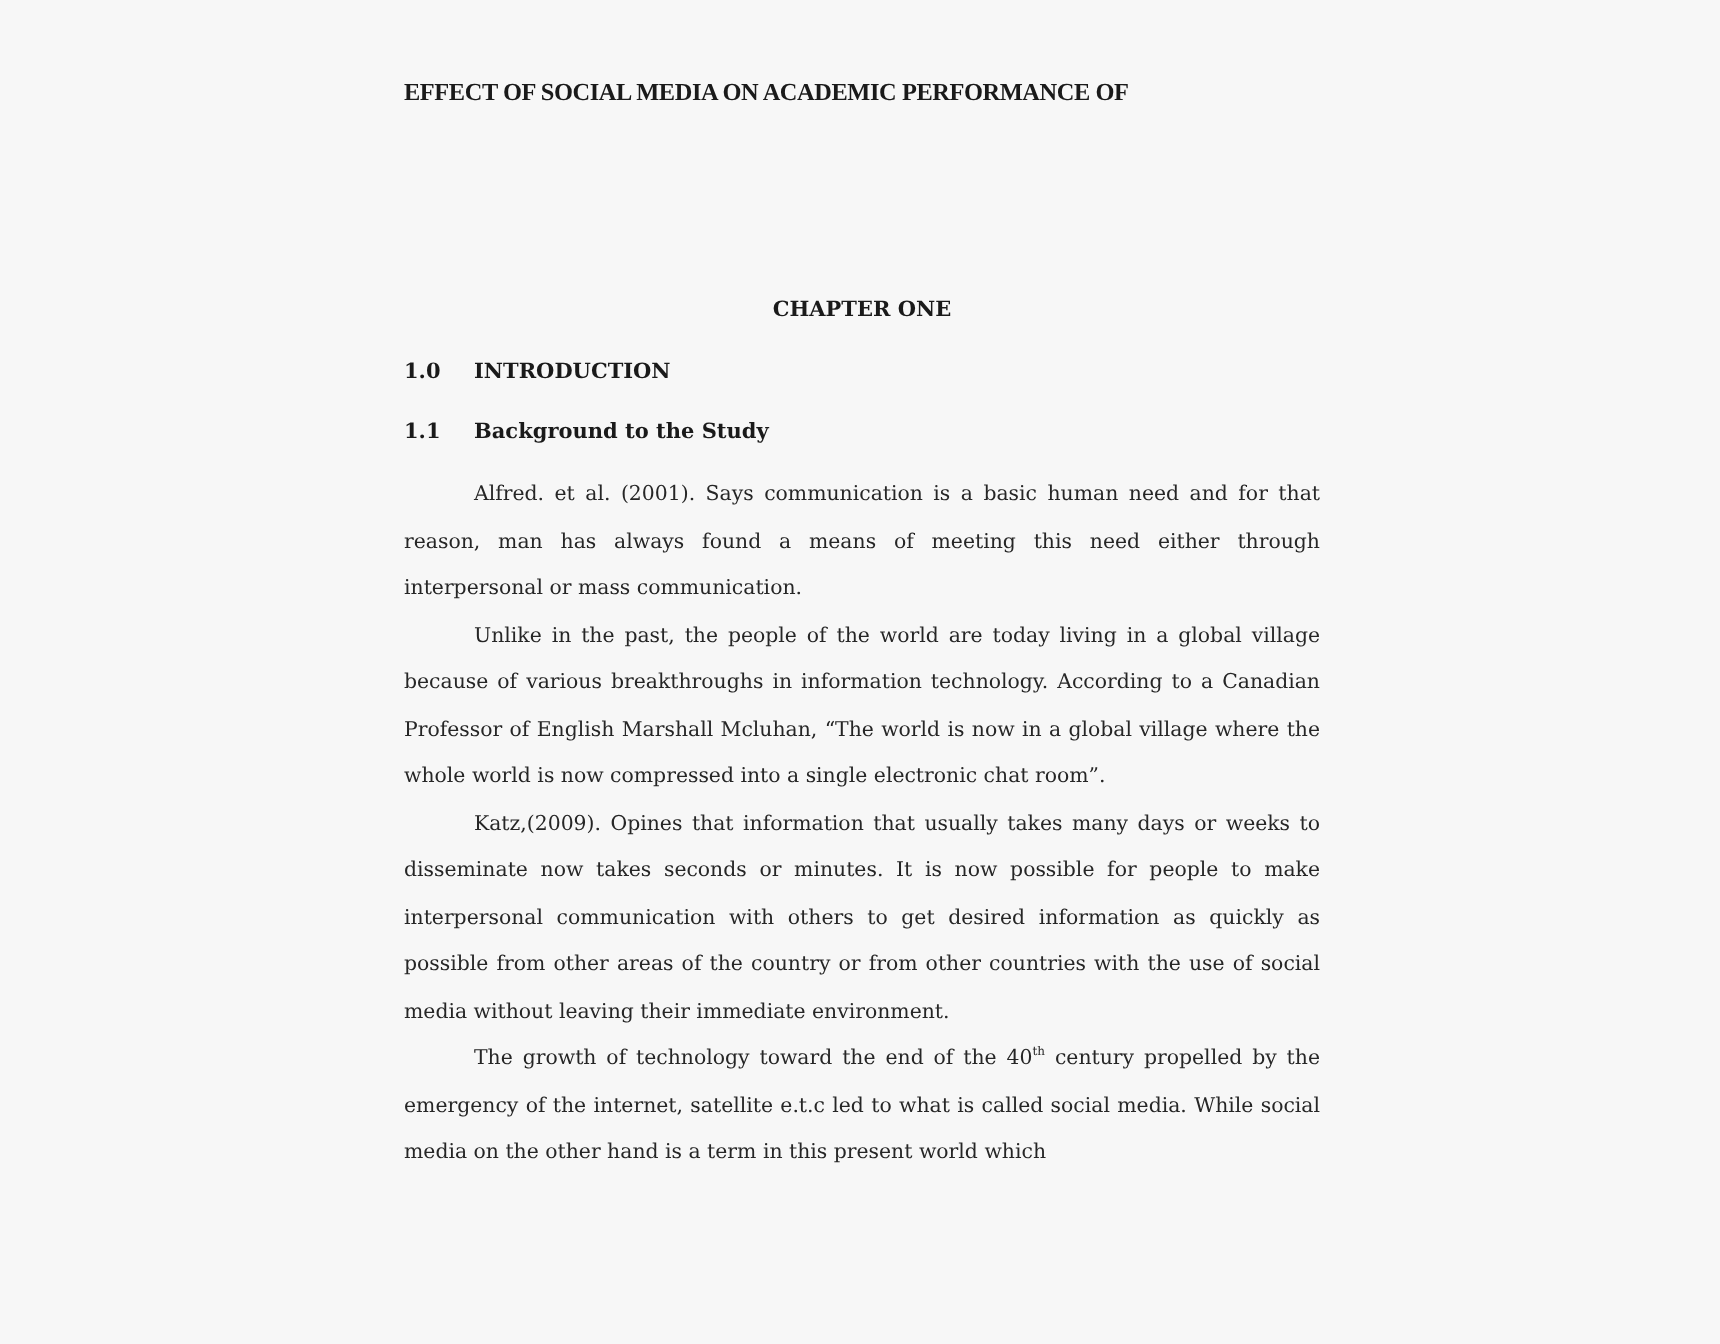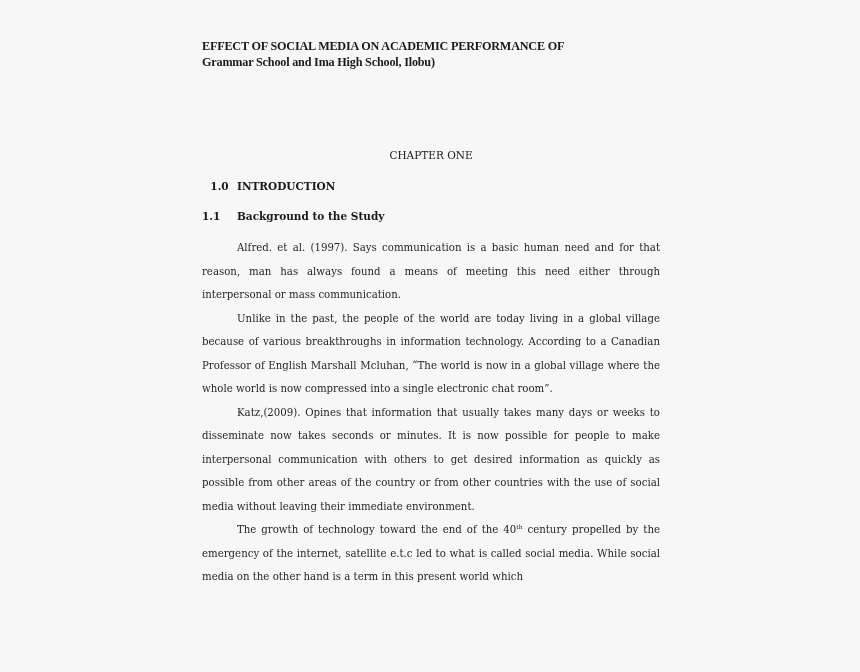--- a/index.html
+++ b/index.html
@@ -11,54 +11,53 @@
     }
     .page { position: absolute; left: 0; top: 0; width: 860px; height: 568px; padding-left: 12px; }
     .title {
       position: absolute; left: 202px; top: 38px; width: 440px;
       font-family: "Liberation Serif", serif; font-weight: bold;
       font-size: 12.2px; line-height: 16px; letter-spacing: -0.2px;
     }
     .title div { white-space: nowrap; }
     .chapter {
       position: absolute; left: 202px; top: 149px; width: 458px; text-align: center;
-      font-family: "DejaVu Serif", serif; font-weight: normal; font-size: 10.5px;
+      font-family: "DejaVu Serif", serif; font-weight: bold; font-size: 10.5px;
     }
     .heading {
       position: absolute; left: 202px;
       font-family: "DejaVu Serif", serif; font-weight: bold; font-size: 10.5px;
     }
     .heading .num { display: inline-block; width: 35px; }
-    .h10 { top: 180px; text-align: center; }
+    .h10 { top: 180px; }
     .h11 { top: 210px; }
     .body {
       position: absolute; left: 202px; top: 236px; width: 458px;
       font-family: "DejaVu Serif", serif; font-size: 10.2px;
       line-height: 23.5px; text-align: justify; color: #262626;
     }
     .body p { margin: 0; text-indent: 35px; }
     sup { font-size: 6px; line-height: 0; }
   </style>
 </head>
 <body>
 
 <div class="page">
   <div class="title">
     <div>EFFECT OF SOCIAL MEDIA ON ACADEMIC PERFORMANCE OF</div>
-    <div>Grammar School and Ima High School, Ilobu)</div>
   </div>
 
   <div class="chapter">CHAPTER ONE</div>
 
   <div class="heading h10">
     <span class="num">1.0</span><span>INTRODUCTION</span>
   </div>
   <div class="heading h11">
     <span class="num">1.1</span><span>Background to the Study</span>
   </div>
 
   <div class="body">
-    <p>Alfred. et al. (1997). Says communication is a basic human need and for that reason, man has always found a means of meeting this need either through interpersonal or mass communication.</p>
+    <p>Alfred. et al. (2001). Says communication is a basic human need and for that reason, man has always found a means of meeting this need either through interpersonal or mass communication.</p>
     <p>Unlike in the past, the people of the world are today living in a global village because of various breakthroughs in information technology. According to a Canadian Professor of English Marshall Mcluhan, “The world is now in a global village where the whole world is now compressed into a single electronic chat room”.</p>
     <p>Katz,(2009). Opines that information that usually takes many days or weeks to disseminate now takes seconds or minutes. It is now possible for people to make interpersonal communication with others to get desired information as quickly as possible from other areas of the country or from other countries with the use of social media without leaving their immediate environment.</p>
     <p><span>The growth of technology toward the end of the 40</span><sup>th</sup><span> century propelled by the emergency of the internet, satellite e.t.c led to what is called social media. While social media on the other hand is a term in this present world which</span></p>
   </div>
 </div>
 
 </body></html>

